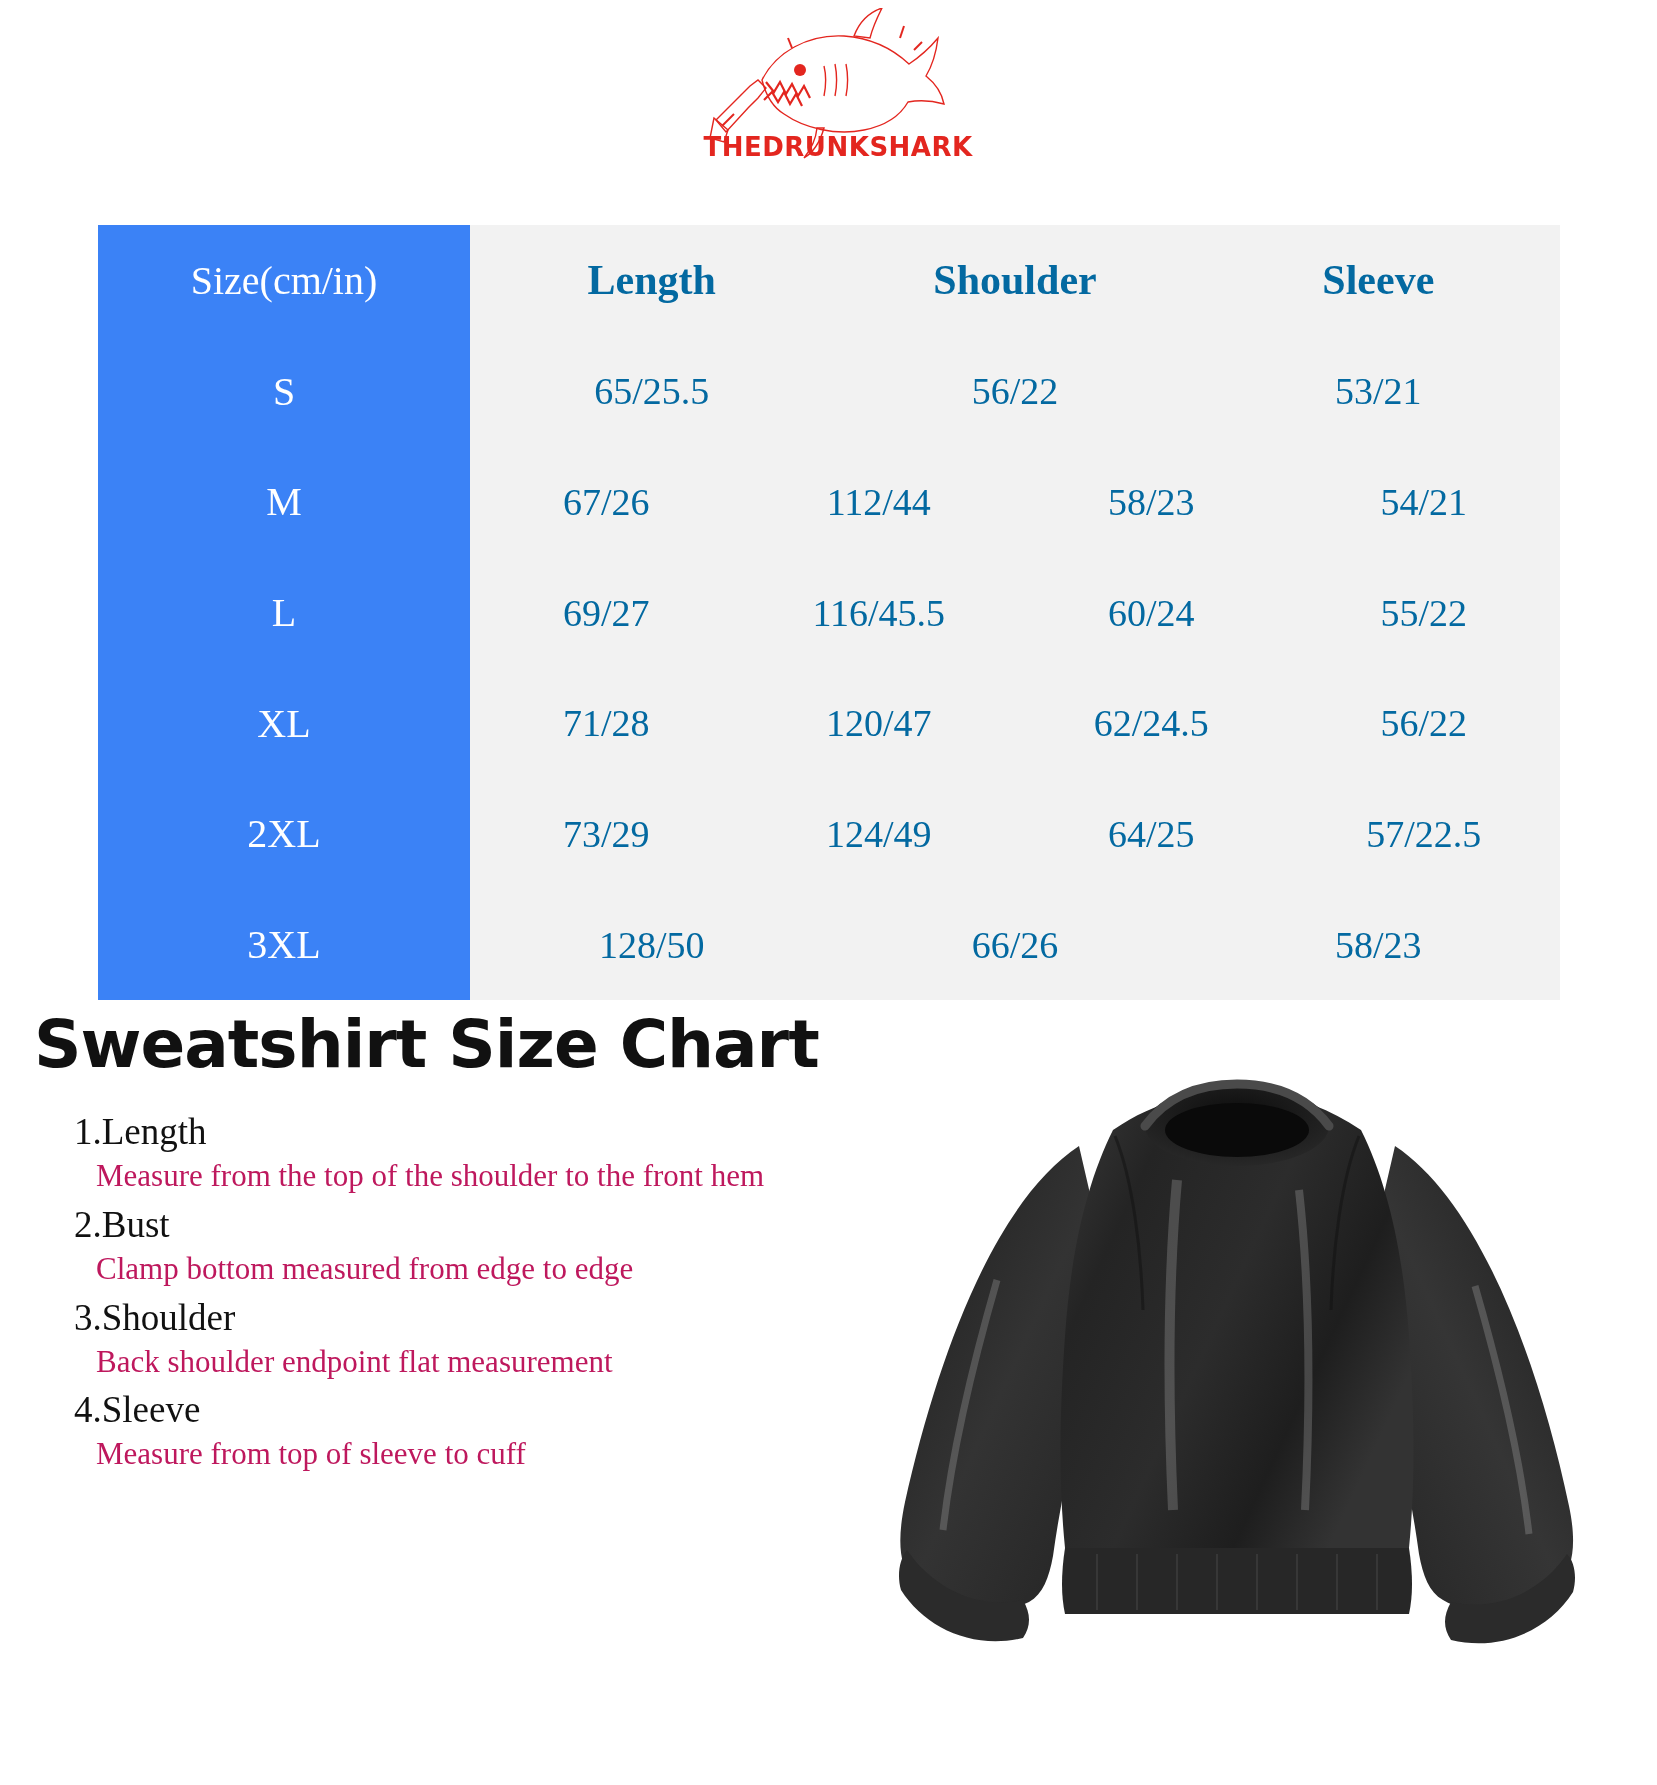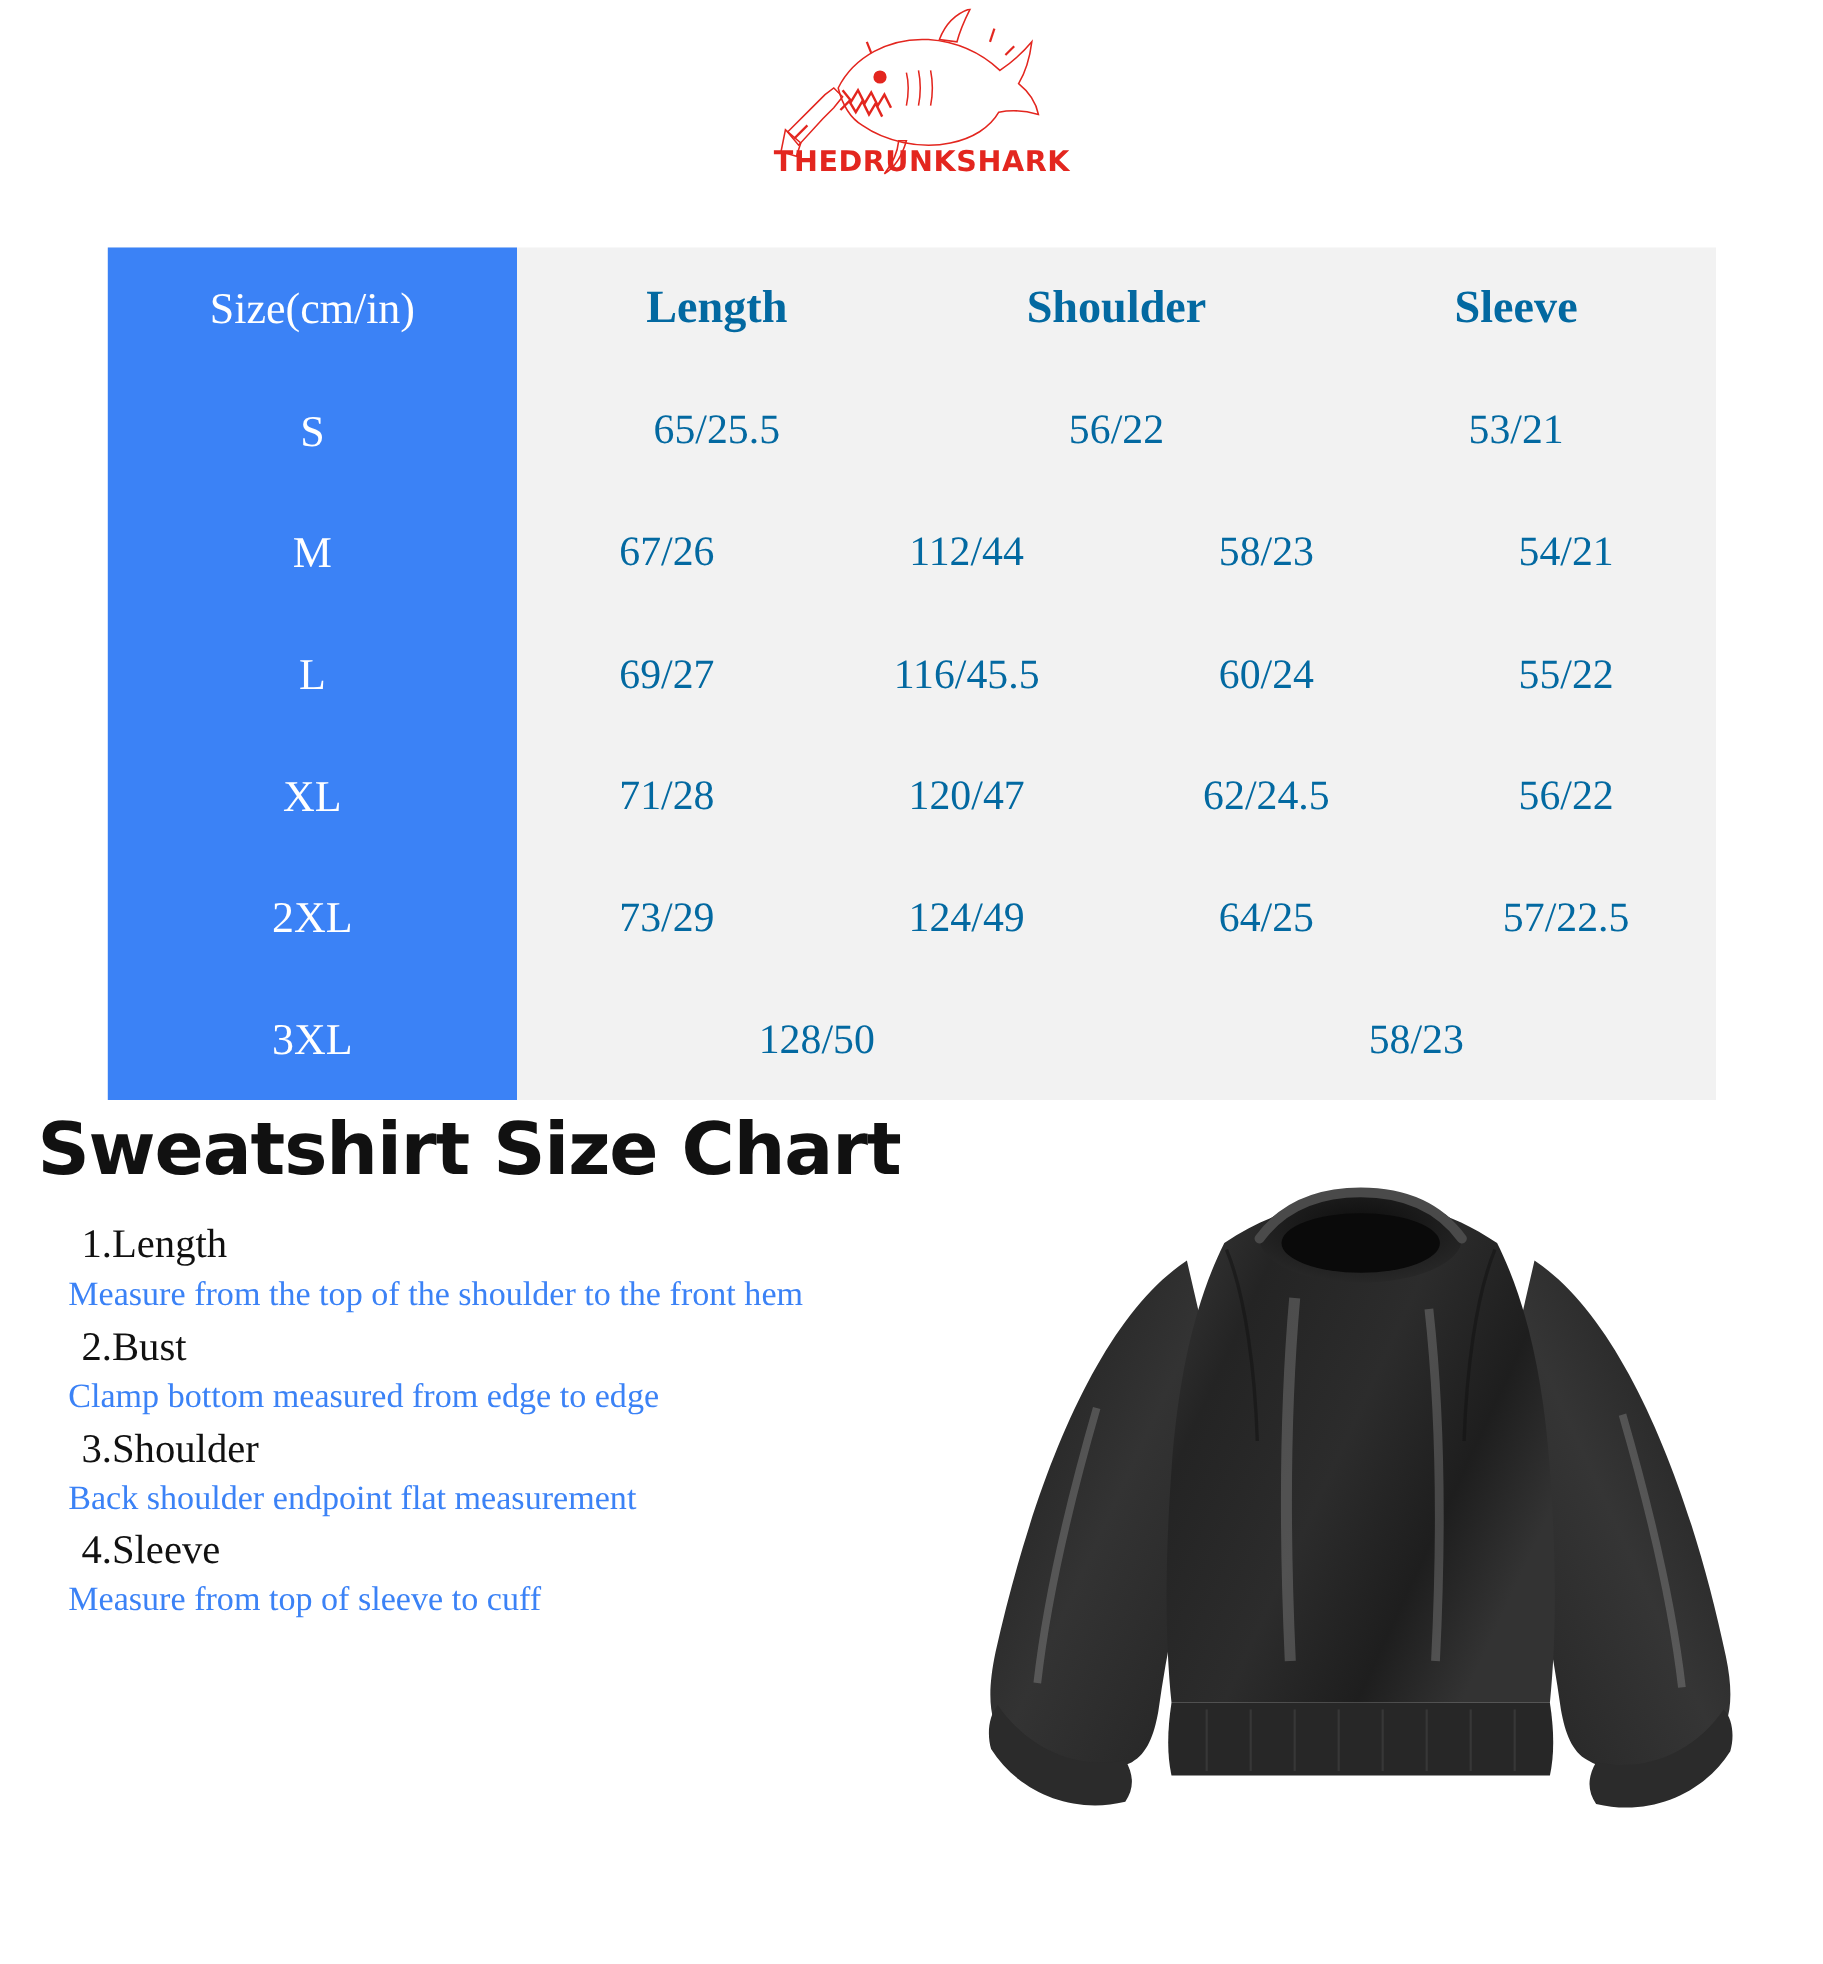--- a/index.html
+++ b/index.html
@@ -126,23 +126,23 @@
   }
   .measure-head {
     font-size: 37px;
     color: #111111;
     font-family: "Liberation Serif", serif;
     margin-left: 40px;
     line-height: 1.35;
   }
   .measure-desc {
     font-size: 31px;
-    color: #3b82f6;
-    font-family: "Liberation Serif", serif;
-    margin-left: 28px;
+    color: #be185d;
+    font-family: "Liberation Serif", serif;
+    margin-left: 62px;
     line-height: 1.25;
     max-width: 700px;
   }
 
   
   .shirt-wrap {
     position: absolute;
     right: 30px;
     top: -60px;
     width: 780px;
@@ -232,20 +232,21 @@
 
     <div class="data-row">
       <div class="data-cell">73/29</div>
       <div class="data-cell">124/49</div>
       <div class="data-cell">64/25</div>
       <div class="data-cell">57/22.5</div>
     </div>
 
     <div class="data-row">
       <div class="data-cell">128/50</div>
+      <div class="data-cell">66/26</div>
       <div class="data-cell">58/23</div>
     </div>
 
   </div>
 </div>
 
 <div class="lower">
 
   <div class="lower-left">
     <h1 class="lower-title">Sweatshirt Size Chart</h1>

